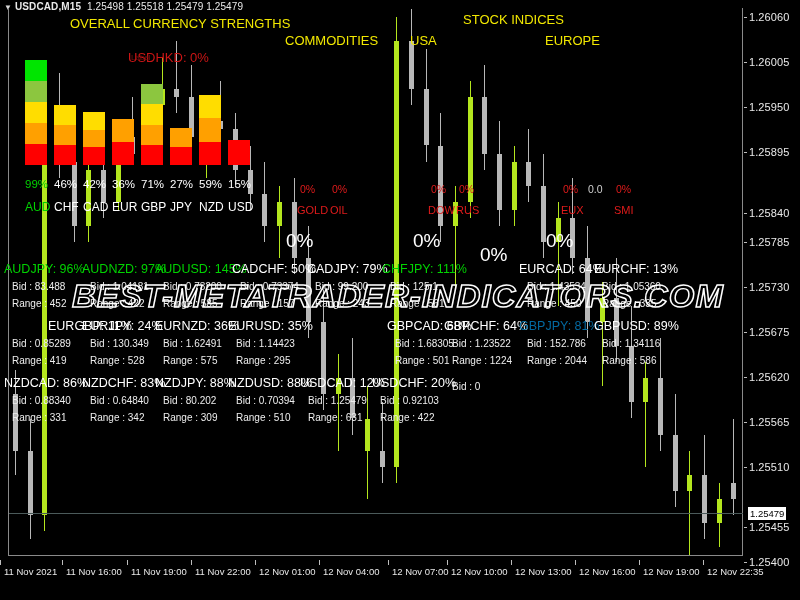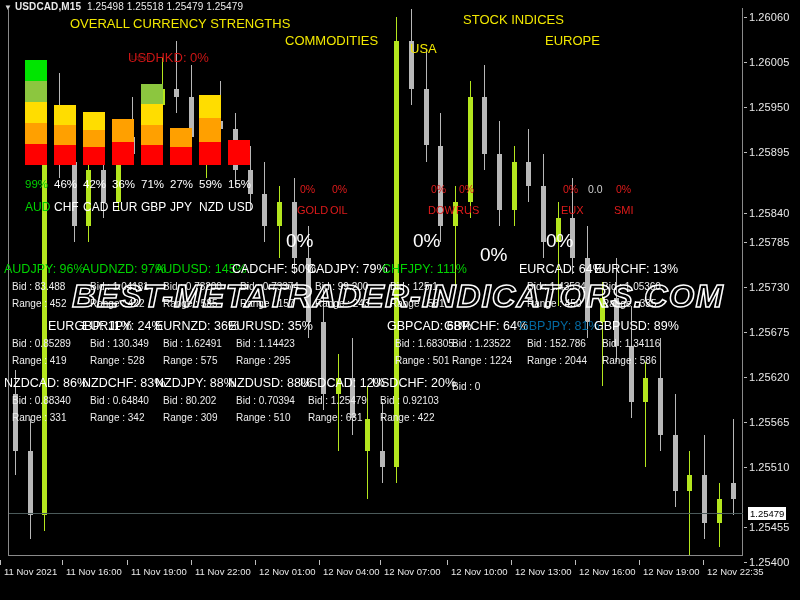--- a/index.html
+++ b/index.html
@@ -271,21 +271,21 @@
       <div class="cdl" style="left: 722.445px;">
         <div class="wick" style="top: 409.5px; height: 96.3529px; background: rgb(184, 184, 184);"></div>
         <div class="body" style="top: 473.735px; height: 16.0588px; background: rgb(184, 184, 184);"></div>
       </div>
     </div>
   <div class="crosshair-h"></div>
 
   <div id="sect-titles">
       <div class="sect-title" style="left: 70px; top: 16px;">OVERALL CURRENCY STRENGTHS</div>
       <div class="sect-title" style="left: 285px; top: 33px;">COMMODITIES</div>
-      <div class="sect-title" style="left: 410px; top: 33px; margin-top: 8px;">USA</div>
+      <div class="sect-title" style="left: 410px; top: 33px;">USA</div>
       <div class="sect-title" style="left: 463px; top: 12px;">STOCK INDICES</div>
       <div class="sect-title" style="left: 545px; top: 33px;">EUROPE</div>
     </div>
 
   <div id="hkd-wrap">
       <div class="hkd-label" style="left: 128px; top: 50px;">USDHKD: 0%</div>
       <div class="overlap-label" style="left: 131px; top: 53px;">Label</div>
     </div>
 
   <div class="bars-panel" id="bars">
@@ -511,21 +511,21 @@
       <div class="price-current" style="top: 506px;">1.25479</div>
     </div>
 
   <div class="axis-bottom" id="time-axis">
       <div class="time-tick" style="left: 4px;"><span class="vdash"></span><span>11 Nov 2021</span></div>
       <div class="time-tick" style="left: 66px;"><span class="vdash"></span><span>11 Nov 16:00</span></div>
       <div class="time-tick" style="left: 131px;"><span class="vdash"></span><span>11 Nov 19:00</span></div>
       <div class="time-tick" style="left: 195px;"><span class="vdash"></span><span>11 Nov 22:00</span></div>
       <div class="time-tick" style="left: 259px;"><span class="vdash"></span><span>12 Nov 01:00</span></div>
       <div class="time-tick" style="left: 323px;"><span class="vdash"></span><span>12 Nov 04:00</span></div>
-      <div class="time-tick" style="left: 384px;"><span class="vdash"></span><span>12 Nov 07:00</span></div>
+      <div class="time-tick" style="left: 392px;"><span class="vdash"></span><span>12 Nov 07:00</span></div>
       <div class="time-tick" style="left: 451px;"><span class="vdash"></span><span>12 Nov 10:00</span></div>
       <div class="time-tick" style="left: 515px;"><span class="vdash"></span><span>12 Nov 13:00</span></div>
       <div class="time-tick" style="left: 579px;"><span class="vdash"></span><span>12 Nov 16:00</span></div>
       <div class="time-tick" style="left: 643px;"><span class="vdash"></span><span>12 Nov 19:00</span></div>
       <div class="time-tick" style="left: 707px;"><span class="vdash"></span><span>12 Nov 22:35</span></div>
     </div>
 
 </div>
 
 </body></html>

